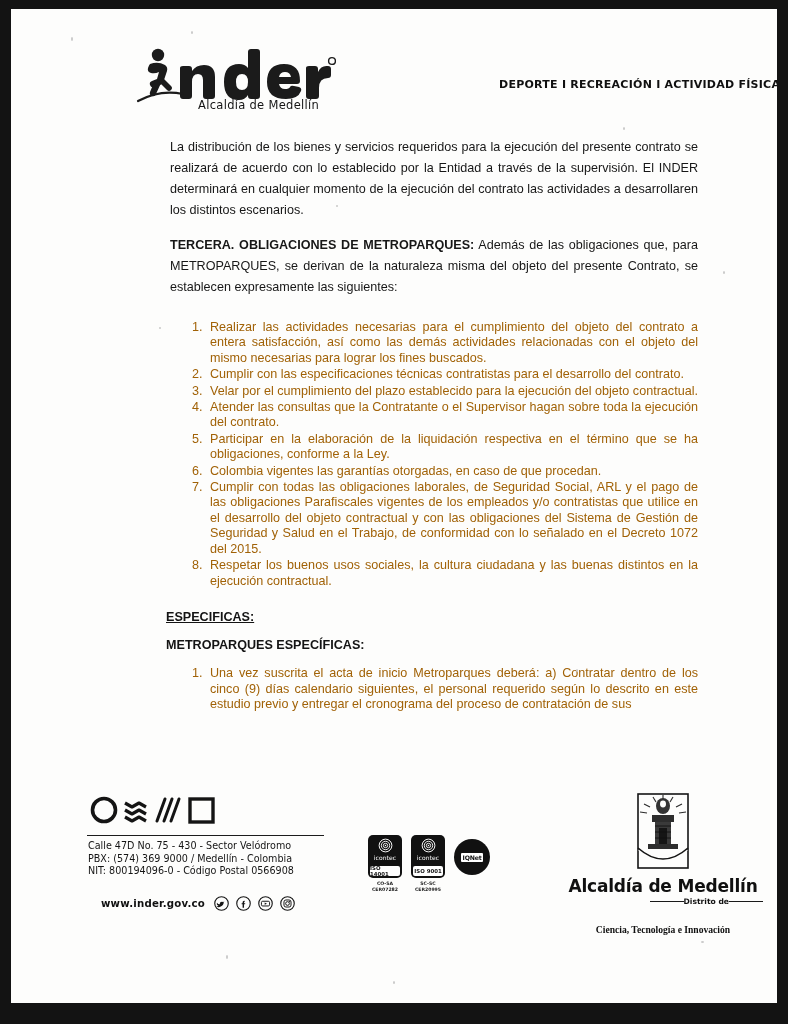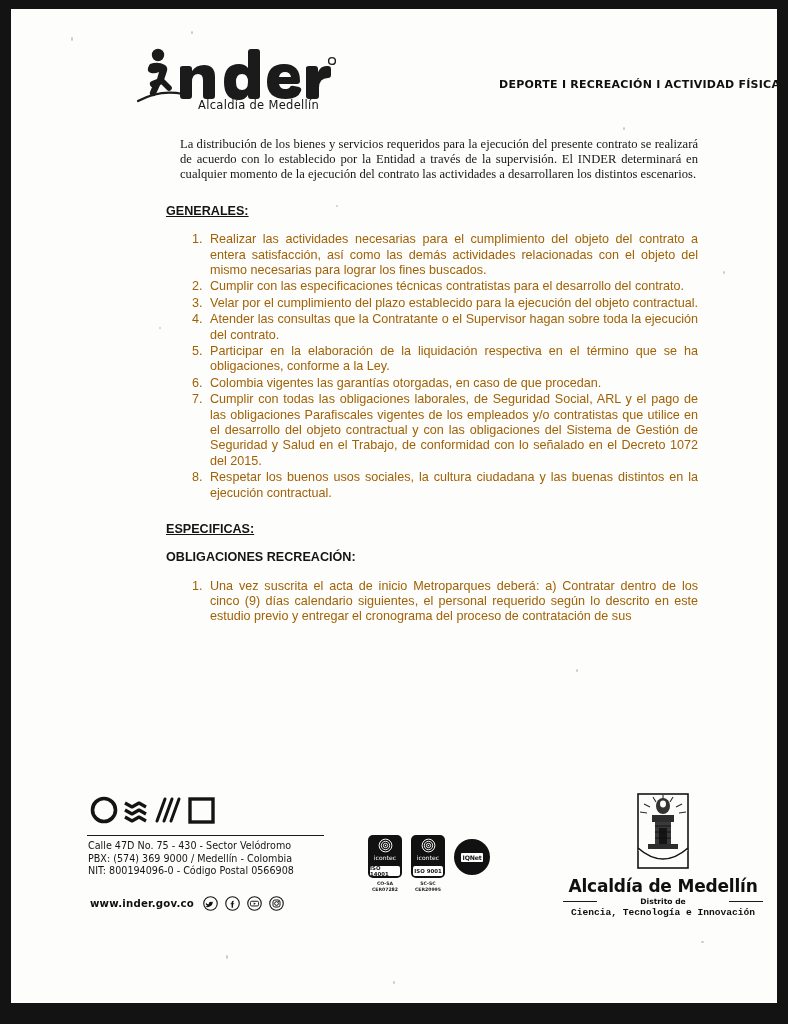--- a/index.html
+++ b/index.html
@@ -81,26 +81,25 @@
   }
 
   
   .content {
     position: absolute;
     left: 155px;
     top: 128px;
     width: 532px;
   }
   p.para {
-    margin: 0 0 14px 14px;
+    margin: 0 0 14px 4px;
     font-size: 12.6px;
-    line-height: 15px;
+    line-height: 21px;
     text-align: justify;
     color: #171717;
-    font-family: Liberation Serif, serif;
   }
   p.para:last-child { margin-bottom: 0; }
   .b { font-weight: bold; }
   .heading-ul {
     margin: 0 0 13px 0;
     font-size: 12.6px;
     line-height: 15.2px;
     font-weight: bold;
     text-decoration: underline;
     color: #141414;
@@ -154,21 +153,21 @@
     left: 77px;
     top: 53px;
     font-family: "DejaVu Sans", sans-serif;
     font-size: 9.6px;
     line-height: 12.6px;
     color: #141414;
     white-space: nowrap;
   }
   .web-row {
     position: absolute;
-    left: 79px;
+    left: 90px;
     top: 109px;
     display: flex;
     align-items: center;
     gap: 9px;
   }
   .web-url {
     font-family: "DejaVu Sans", sans-serif;
     font-weight: bold;
     font-size: 10.2px;
     letter-spacing: 0.2px;
@@ -267,41 +266,41 @@
     font-weight: bold;
     font-size: 17px;
     letter-spacing: -0.2px;
     color: #101010;
     margin-top: 2px;
     white-space: nowrap;
   }
   .seal-distrito {
     display: flex;
     align-items: center;
-    justify-content: space-between;
+    justify-content: flex-end;
     margin-top: 1px;
   }
   .seal-distrito .dash {
     height: 0;
     border-top: 1.4px solid #1a1a1a;
     width: 34px;
   }
   .seal-distrito .lbl {
     font-family: "DejaVu Sans", sans-serif;
     font-weight: bold;
     font-size: 7.6px;
     color: #121212;
     white-space: nowrap;
   }
   .seal-tagline {
-    font-family: Liberation Mono, monospace;
+    font-family: Liberation Serif, serif;
     font-weight: bold;
     font-size: 9.6px;
     color: #101010;
-    margin-top: 1px;
+    margin-top: 18px;
     white-space: nowrap;
   }
 </style>
 </head>
 <body>
 
 <div class="scan-frame">
   <div class="page">
 
     <div class="header">
@@ -331,41 +330,41 @@
         <div class="logo-sub">Alcaldía de Medellín</div>
       </div>
 
       <div class="header-tagline">DEPORTE I RECREACIÓN I ACTIVIDAD FÍSICA I ESCENARIOS</div>
     </div>
 
     <div class="content">
 
       <p class="para">La distribución de los bienes y servicios requeridos para la ejecución del presente contrato se realizará de acuerdo con lo establecido por la Entidad a través de la supervisión. El INDER determinará en cualquier momento de la ejecución del contrato las actividades a desarrollaren los distintos escenarios.</p>
 
+      <p class="para"><span class="b">TERCERA. OBLIGACIONES DE METROPARQUES:</span><span> Además de las obligaciones que, para METROPARQUES, se derivan de la naturaleza misma del objeto del presente Contrato, se establecen expresamente las siguientes:</span></p>
 
       <div class="gap-sm"></div>
 
-      <div class="heading-ul">GENERALES:</div>
 
       <ol class="num-list">
         <li>Realizar las actividades necesarias para el cumplimiento del objeto del contrato a entera satisfacción, así como las demás actividades relacionadas con el objeto del mismo necesarias para lograr los fines buscados.</li>
         <li>Cumplir con las especificaciones técnicas contratistas para el desarrollo del contrato.</li>
         <li>Velar por el cumplimiento del plazo establecido para la ejecución del objeto contractual.</li>
         <li>Atender las consultas que la Contratante o el Supervisor hagan sobre toda la ejecución del contrato.</li>
         <li>Participar en la elaboración de la liquidación respectiva en el término que se ha obligaciones, conforme a la Ley.</li>
         <li>Colombia vigentes las garantías otorgadas, en caso de que procedan.</li>
         <li>Cumplir con todas las obligaciones laborales, de Seguridad Social, ARL y el pago de las obligaciones Parafiscales vigentes de los empleados y/o contratistas que utilice en el desarrollo del objeto contractual y con las obligaciones del Sistema de Gestión de Seguridad y Salud en el Trabajo, de conformidad con lo señalado en el Decreto 1072 del 2015.</li>
         <li>Respetar los buenos usos sociales, la cultura ciudadana y las buenas distintos en la ejecución contractual.</li>
       </ol>
 
       <div class="gap-sm"></div>
 
       <div class="heading-ul">ESPECIFICAS:</div>
 
-      <div class="heading-plain">OBLIGACIONES RECREACIÓN:</div>
+      <div class="heading-plain">METROPARQUES ESPECÍFICAS:</div>
 
       <ol class="num-list">
         <li>Una vez suscrita el acta de inicio Metroparques deberá: a) Contratar dentro de los cinco (9) días calendario siguientes, el personal requerido según lo descrito en este estudio previo y entregar el cronograma del proceso de contratación de sus</li>
       </ol>
     </div>
 
     <div class="footer">
 
       <div class="glyph-row">
         <svg width="132" height="32" viewBox="0 0 132 32">

